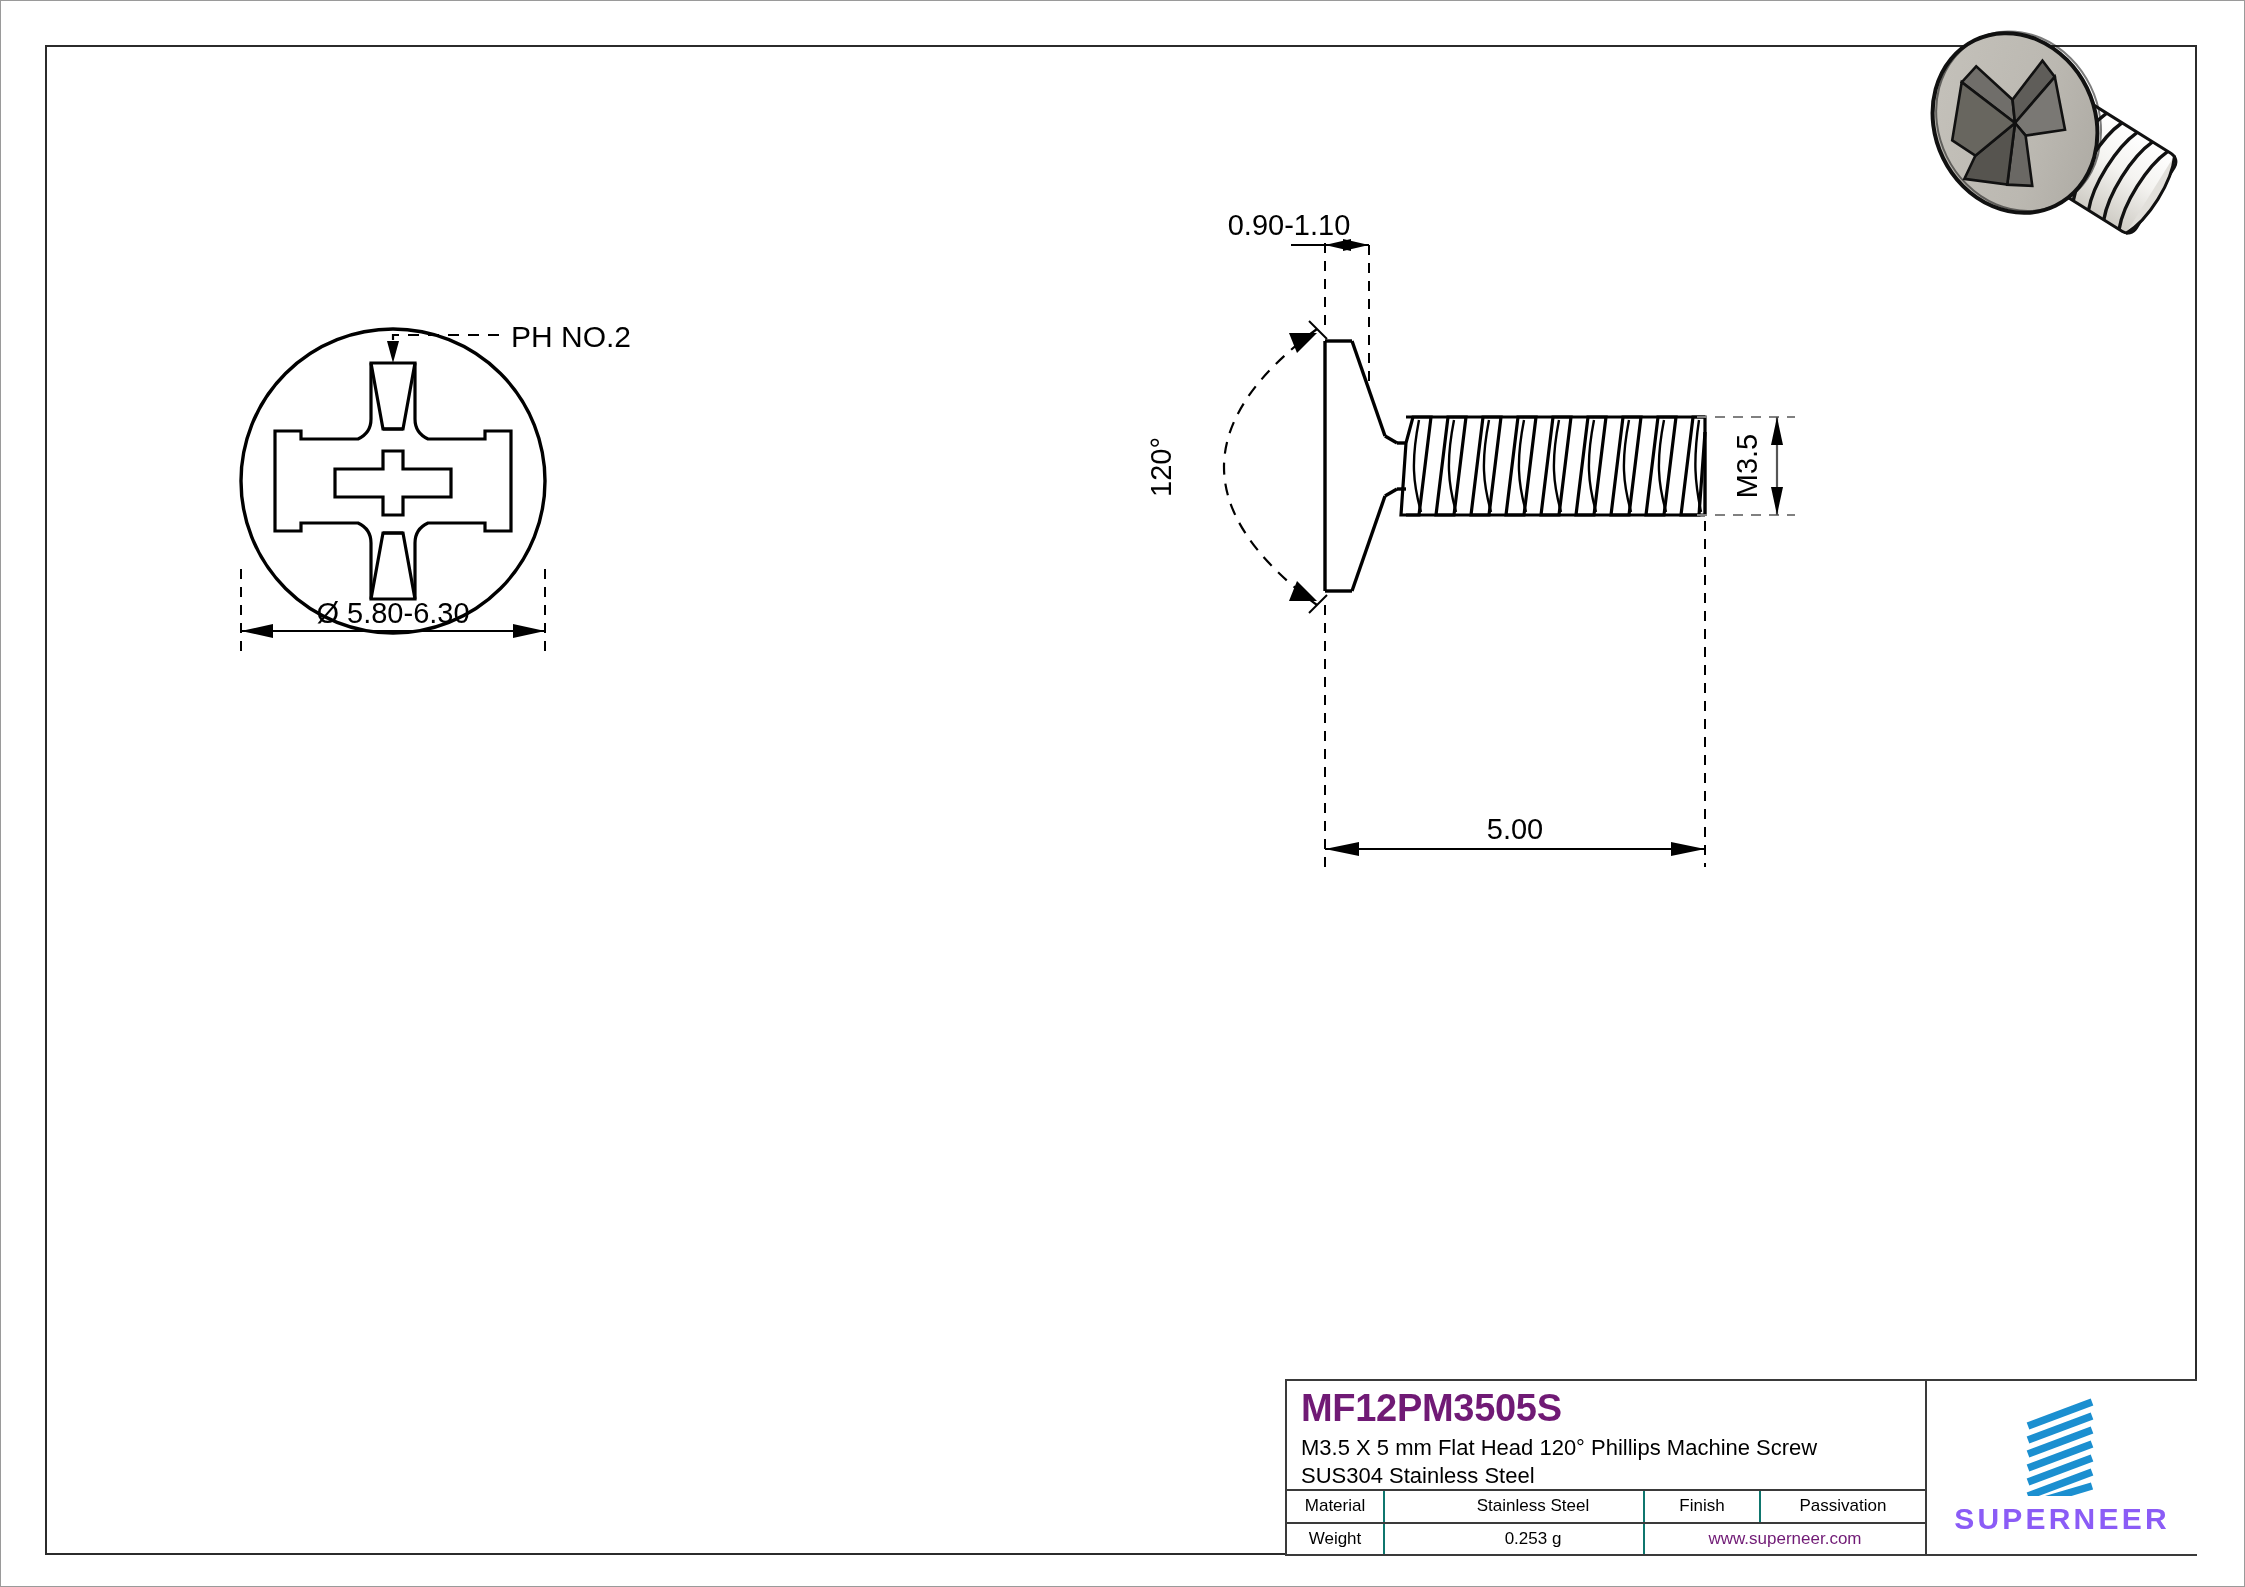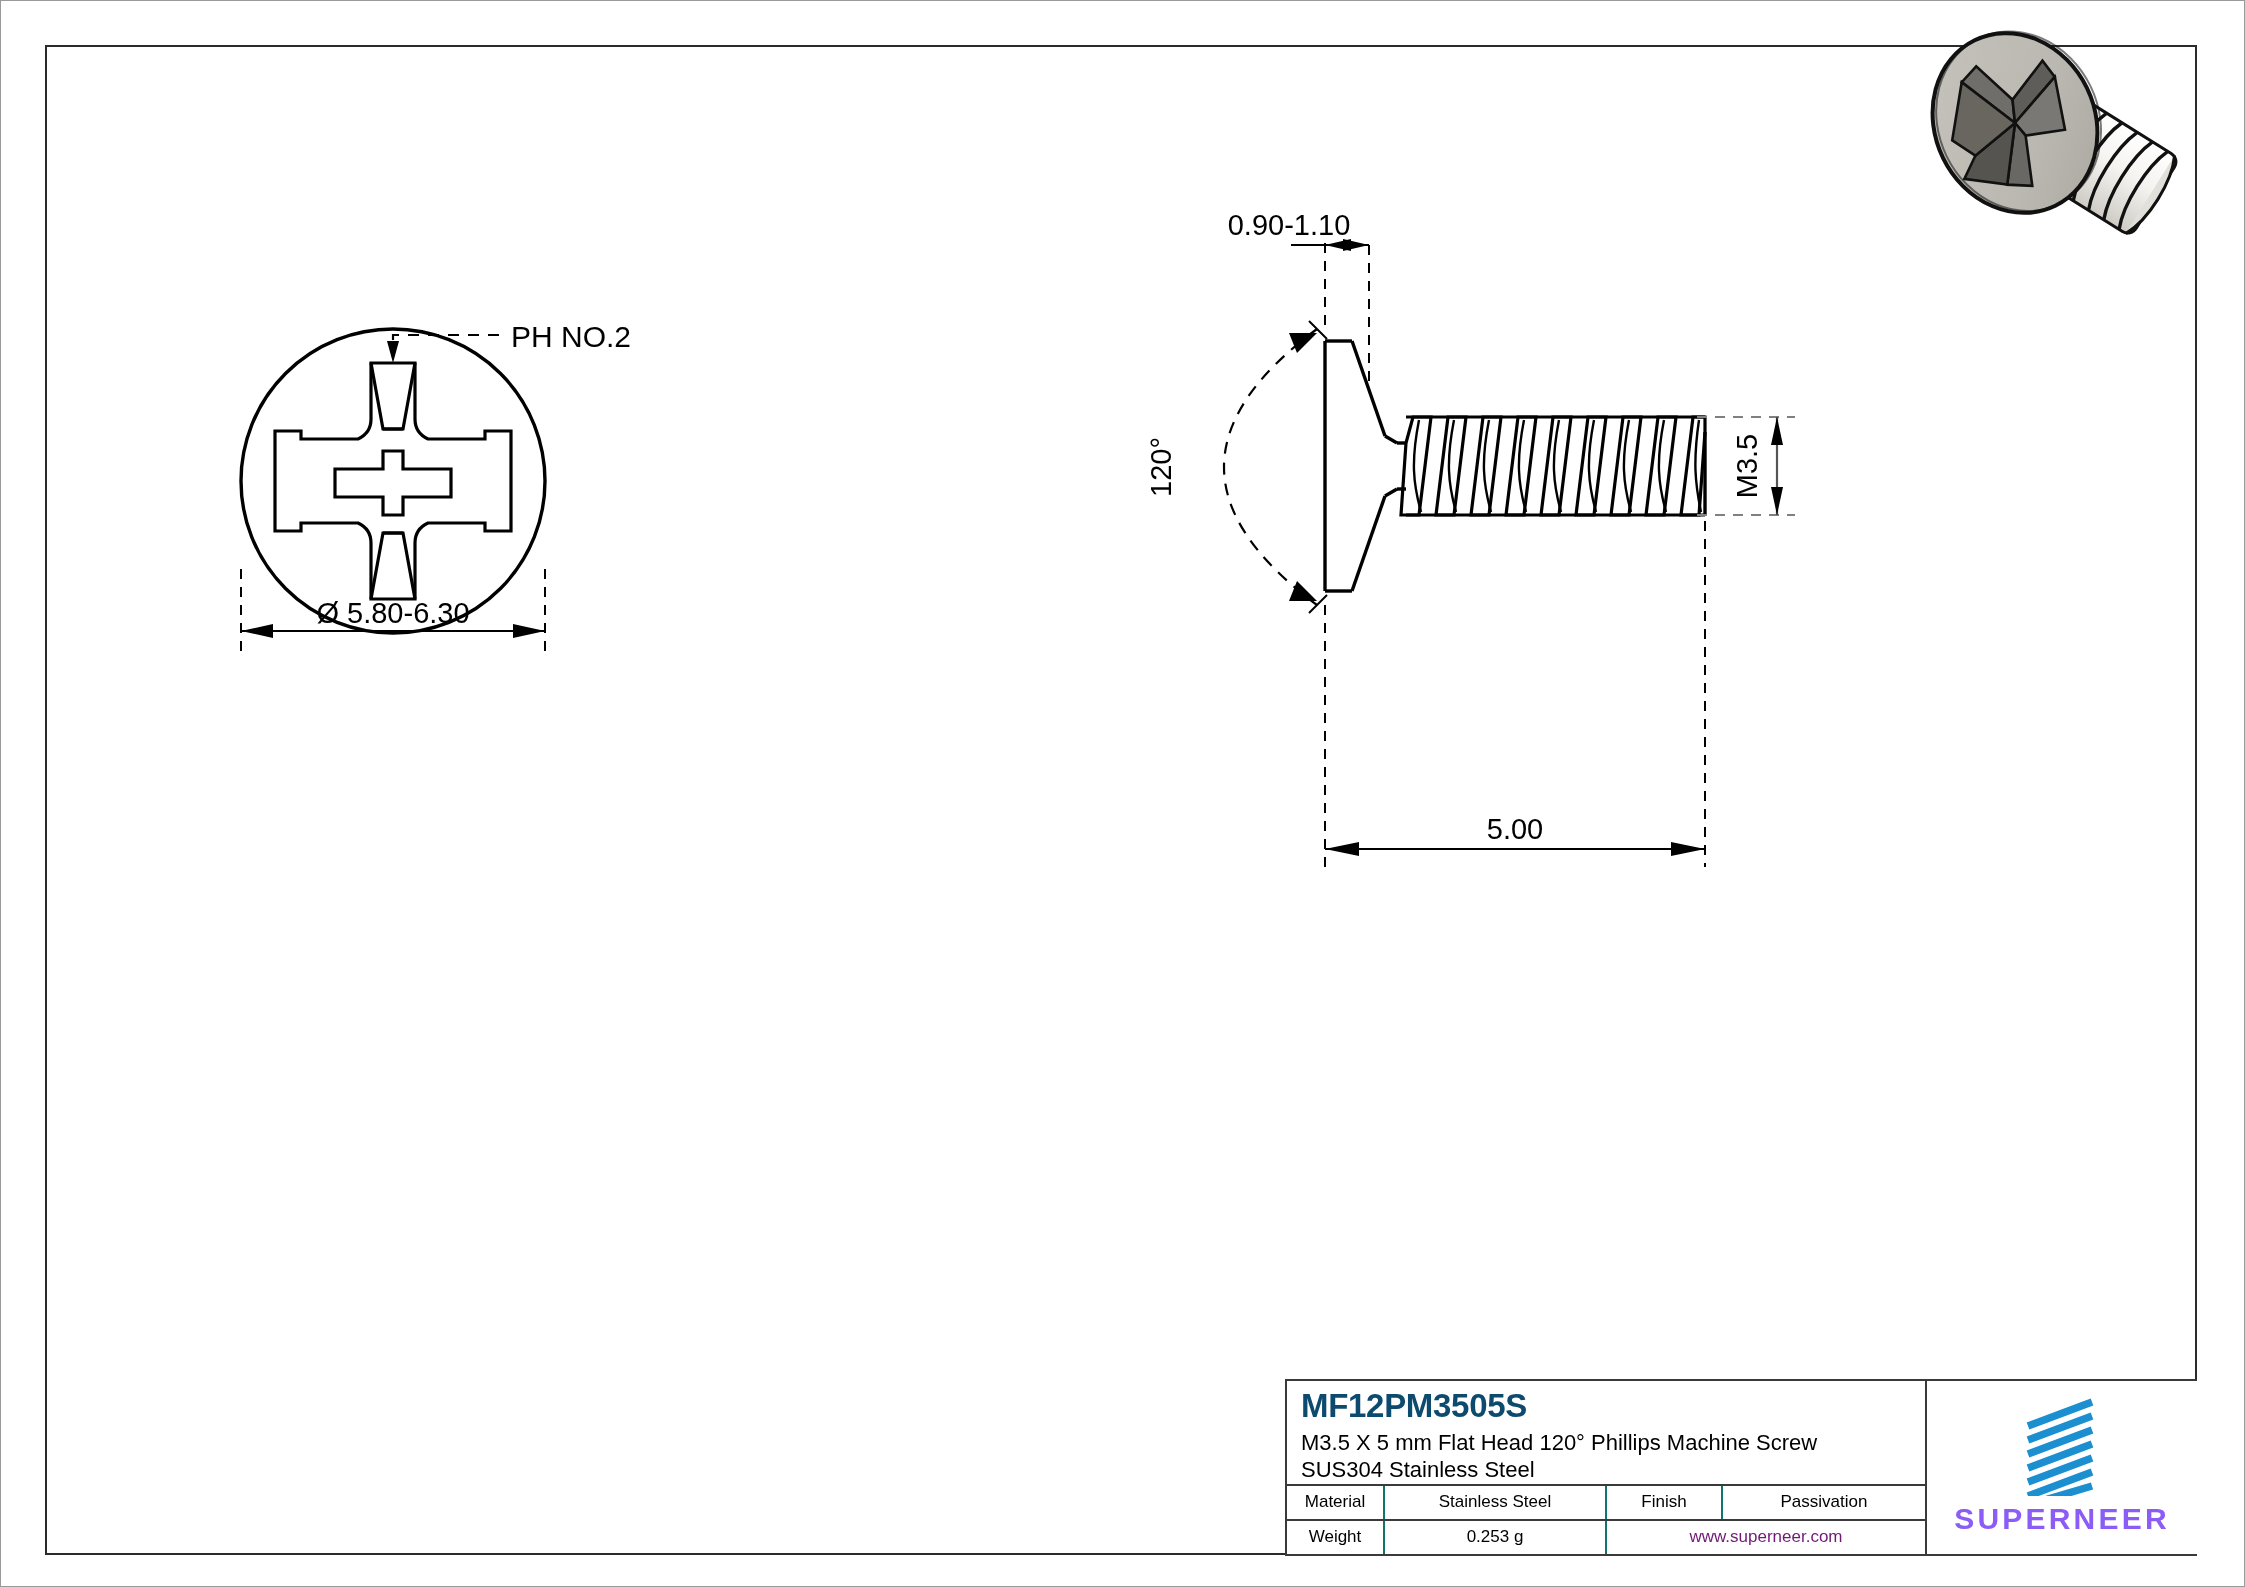--- a/index.html
+++ b/index.html
@@ -61,24 +61,24 @@
     display: flex;
     flex-direction: column;
   }
   #tb-desc {
     flex: 0 0 100px;
     box-sizing: border-box;
     border-bottom: 2px solid #3a3a3a;
     padding: 7px 0 0 14px;
   }
   #part-number {
-    font-size: 33px;
+    font-size: 38px;
     font-weight: bold;
     letter-spacing: -0.3px;
-    color: #0c4a6e;
+    color: #701a75;
     line-height: 1.08;
   }
   #part-desc {
     font-size: 22px;
     color: #000;
     line-height: 1.25;
     margin-top: 5px;
     max-width: 600px;
   }
   .tb-row {
@@ -91,21 +91,21 @@
     box-sizing: border-box;
     display: flex;
     align-items: center;
     justify-content: center;
     font-size: 17px;
     color: #000;
     border-right: 2px solid #0f766e;
   }
   .tb-cell.last { border-right: none; }
   .c-label { flex: 0 0 98px; }
-  .c-value { flex: 0 0 222px; }
+  .c-value { flex: 0 0 222px; margin-left: 38px; }
   .c-label2 { flex: 0 0 116px; }
   .c-value2 { flex: 1 1 auto; }
   .c-web { flex: 1 1 auto; color: #701a75; }
   #tb-logo {
     flex: 1 1 auto;
     display: flex;
     flex-direction: column;
     align-items: center;
     justify-content: center;
     padding-bottom: 4px;

